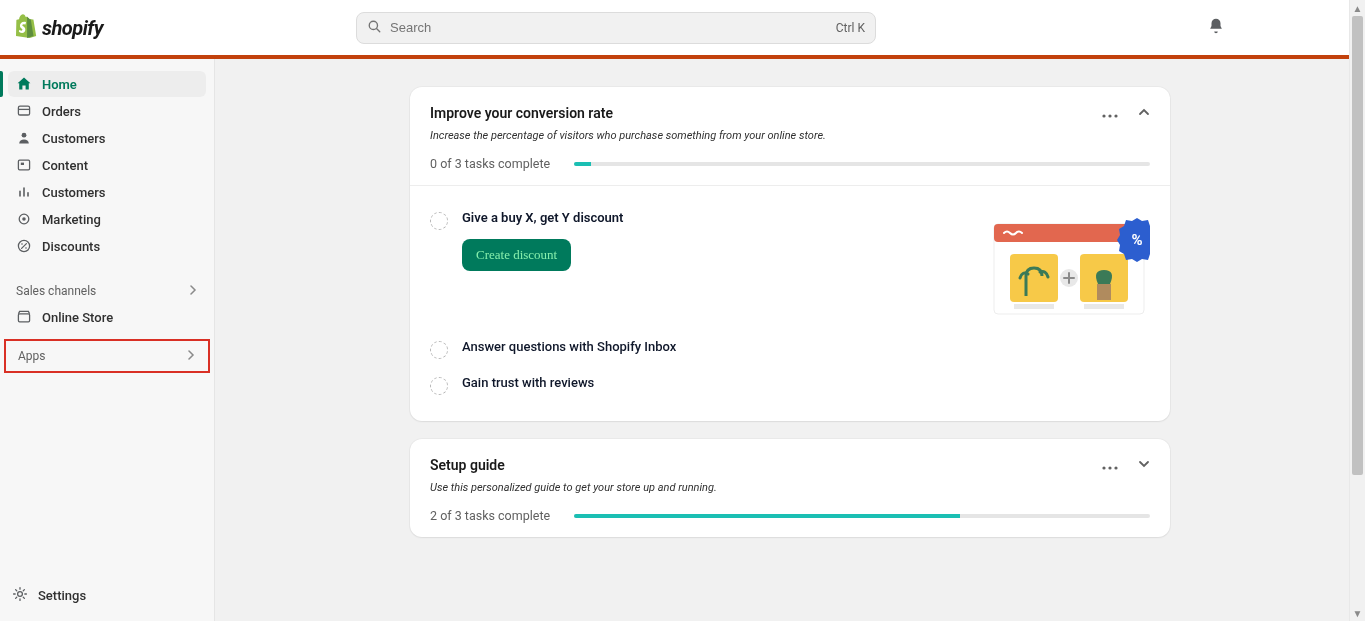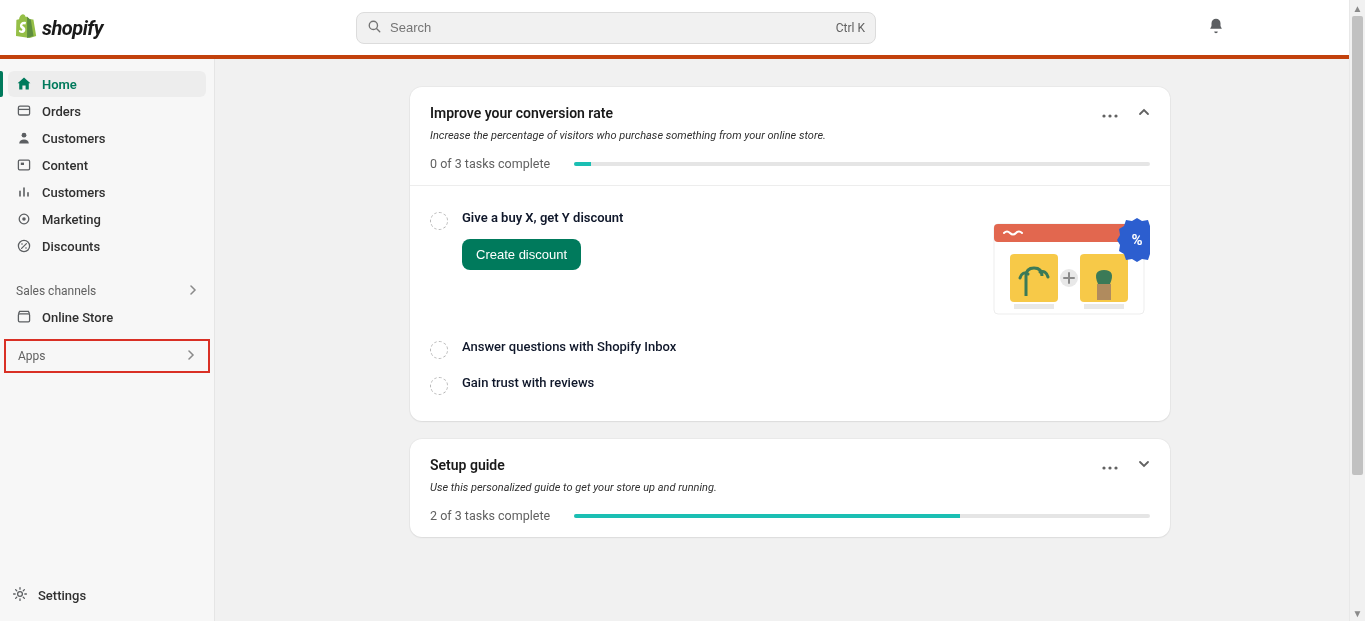--- a/index.html
+++ b/index.html
@@ -208,27 +208,28 @@
   }
   .task-body { flex:1; }
   .task-title { font-size: 13px; color:#0f172a; font-weight:500; }
   .task-expanded .task-title { font-weight:600; }
   .task-desc { margin-top: 12px; font-size: 13px; color:#303030; max-width: 345px; line-height:1.4; }
   .task-desc a { color:#2c6ecb; text-decoration:none; }
   .primary-btn {
     margin-top: 14px;
     display:inline-block;
     background:#007a5c;
-    color:#ffffff;
+    color:#86efac;
     border:none;
     border-radius:8px;
     padding: 8px 14px;
     font-size:13px;
     font-weight:500;
     cursor:pointer;
+    font-family:Liberation Serif, serif;
   }
   .task-illus {
     width: 160px; flex: 0 0 auto;
   }
   .scrollbar {
     position: absolute; right:0; top:0; bottom:0; width:16px;
     background:#f1f1f1;
     border-left:1px solid #e8e8e8;
   }
   .scrollbar-track { position:absolute; left:2px; right:2px; top:16px; bottom:16px; }

